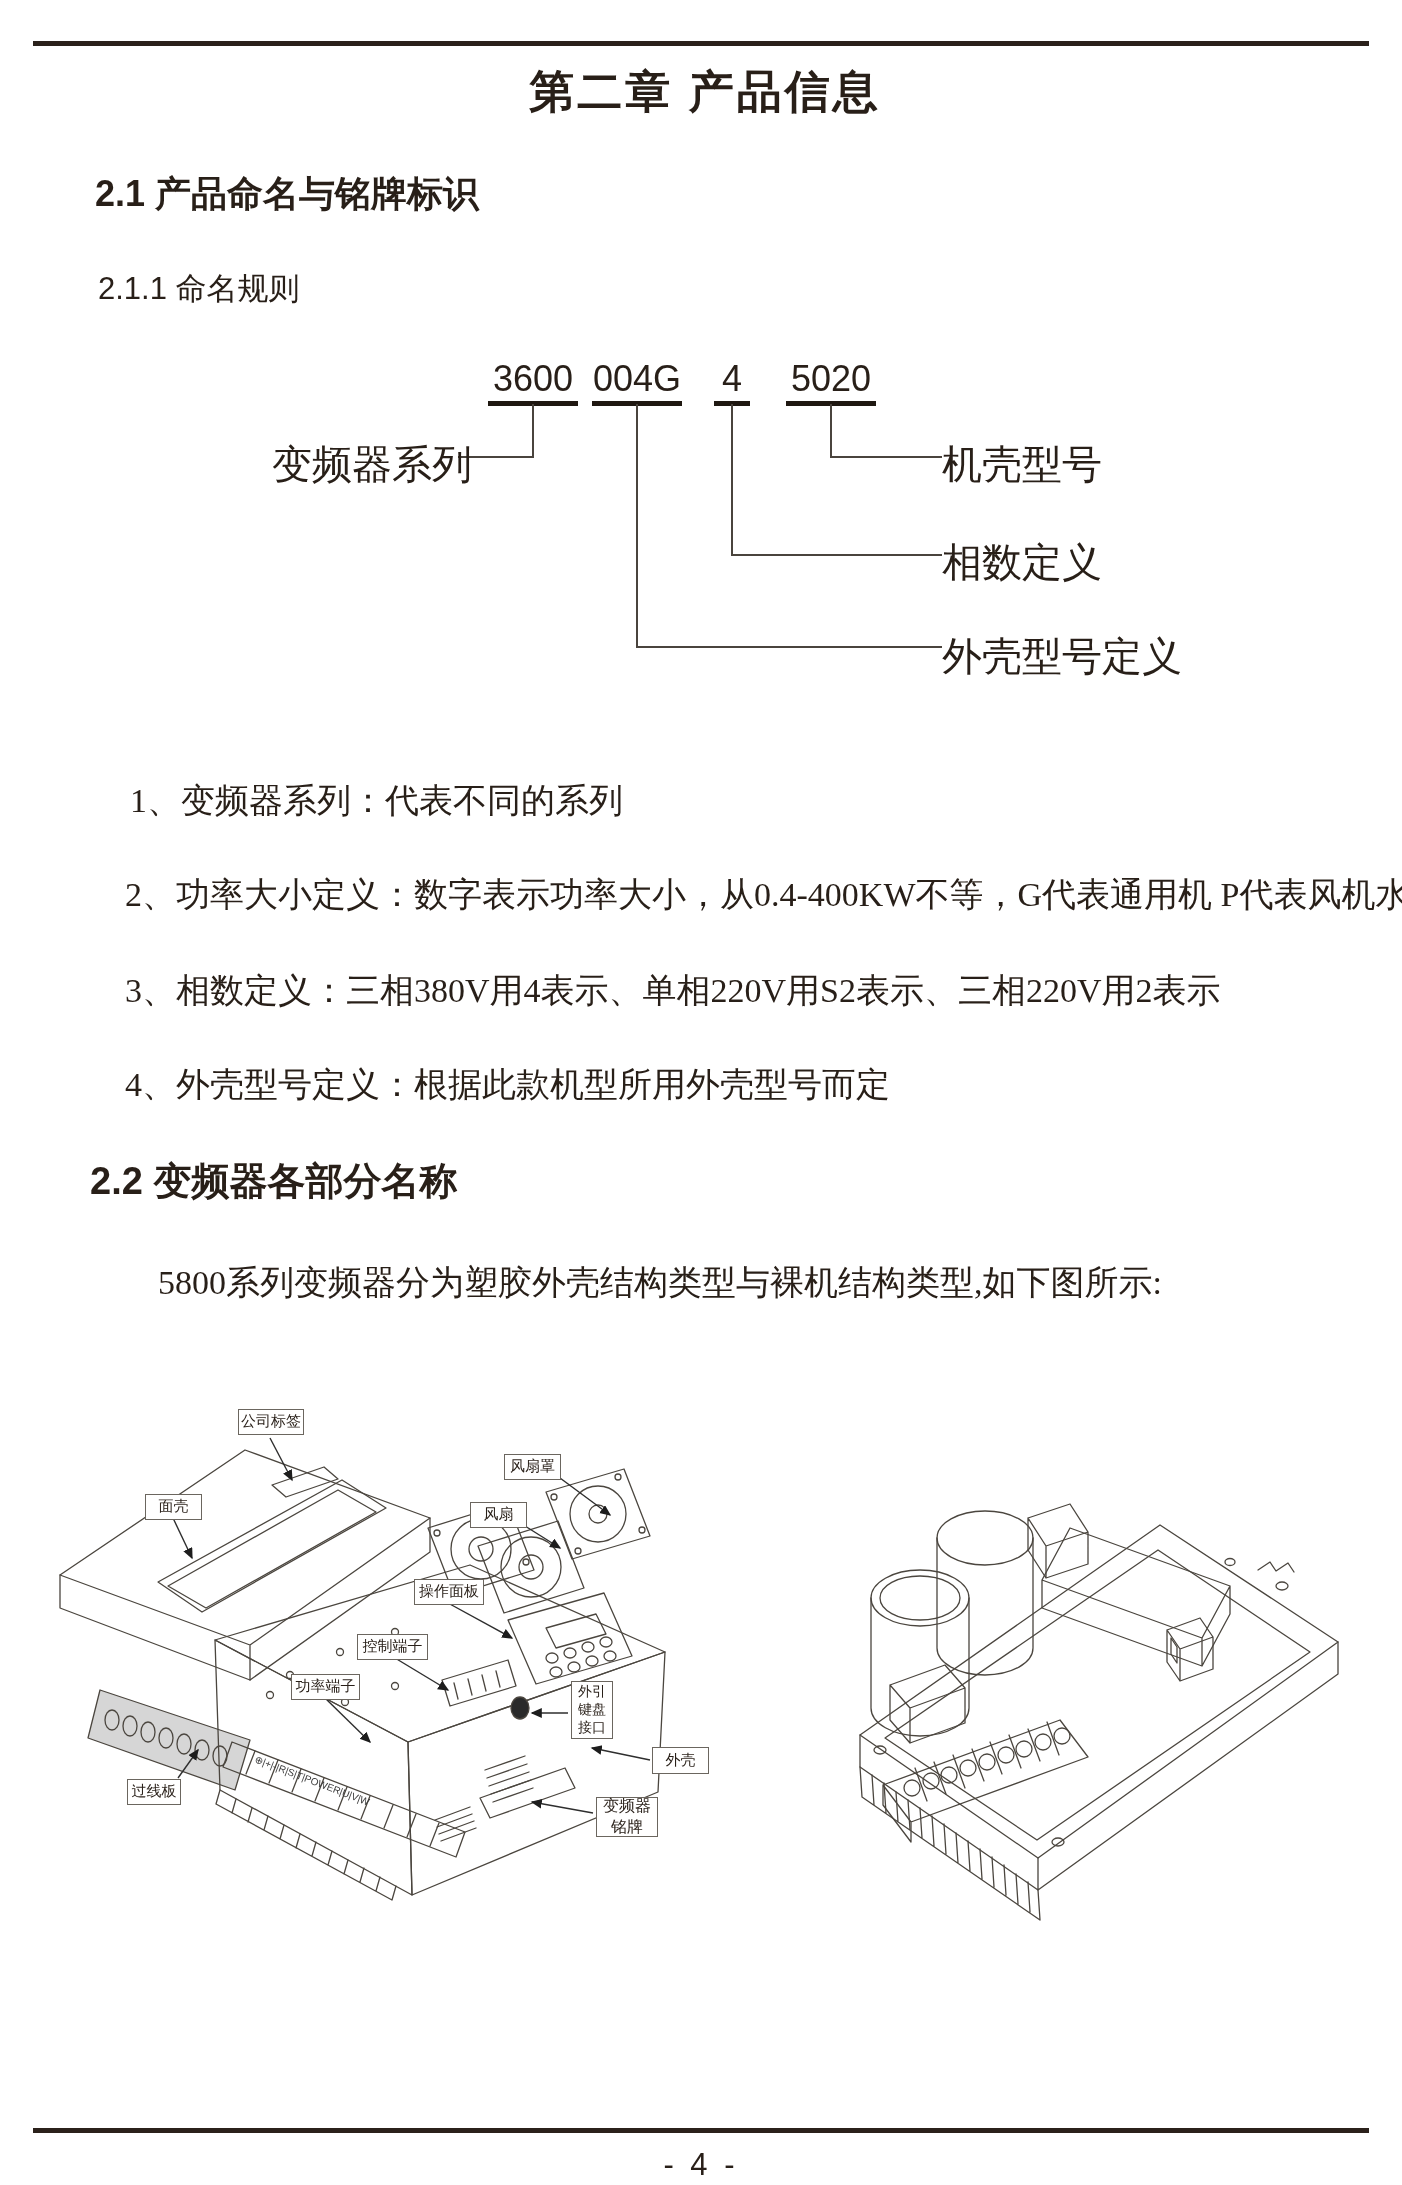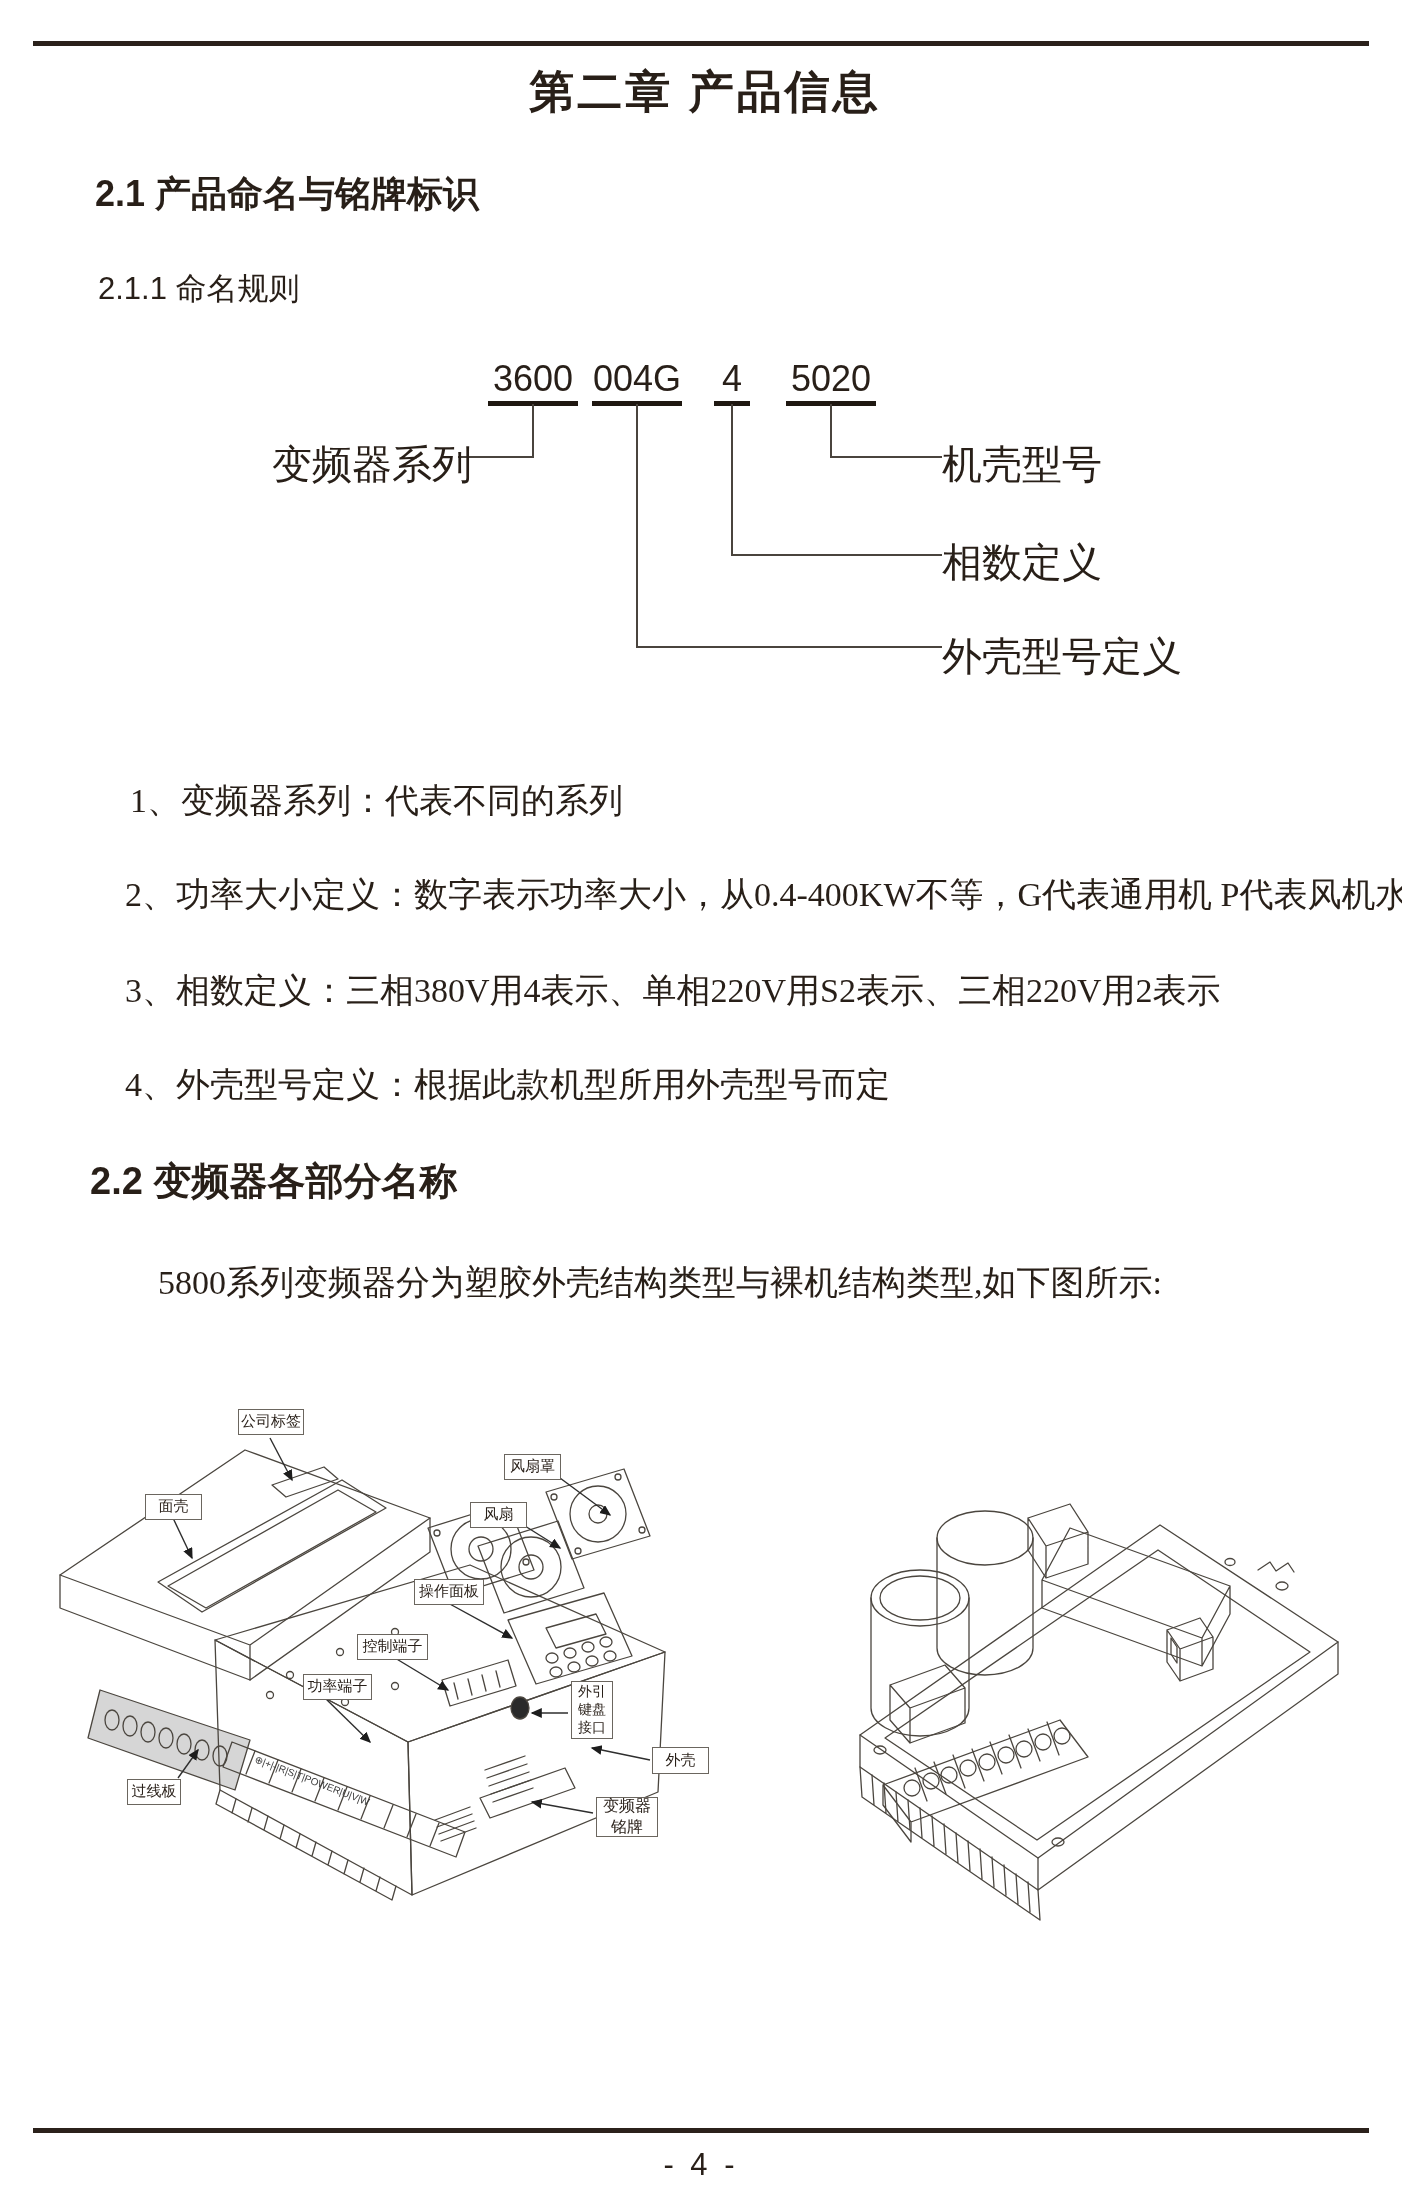--- a/index.html
+++ b/index.html
@@ -220,21 +220,21 @@
       <path d="M1218,180 L1230,172 L1236,181 L1248,173 L1254,182"></path>
     </g>
   </svg>
 
   <div class="callout" style="left:238px;top:1409px;width:64px;height:24px;">公司标签</div>
   <div class="callout" style="left:145px;top:1494px;width:55px;height:24px;">面壳</div>
   <div class="callout" style="left:504px;top:1454px;width:55px;height:24px;">风扇罩</div>
   <div class="callout" style="left:470px;top:1502px;width:55px;height:24px;">风扇</div>
   <div class="callout" style="left:414px;top:1579px;width:68px;height:24px;">操作面板</div>
   <div class="callout" style="left:357px;top:1634px;width:69px;height:24px;">控制端子</div>
-  <div class="callout" style="left:291px;top:1674px;width:67px;height:24px;margin-left:12px;">功率端子</div>
+  <div class="callout" style="left:291px;top:1674px;width:67px;height:24px;">功率端子</div>
   <div class="callout" style="left:571px;top:1681px;width:40px;height:56px;font-size:14px;">外引
 键盘
 接口</div>
   <div class="callout" style="left:652px;top:1747px;width:55px;height:25px;">外壳</div>
   <div class="callout" style="left:596px;top:1797px;width:60px;height:38px;font-size:16px;">变频器
 铭牌</div>
   <div class="callout" style="left:127px;top:1779px;width:52px;height:24px;">过线板</div>
 
   <div class="abs rule ftr-rule"></div>
   <div class="abs page-num">- 4 -</div>

